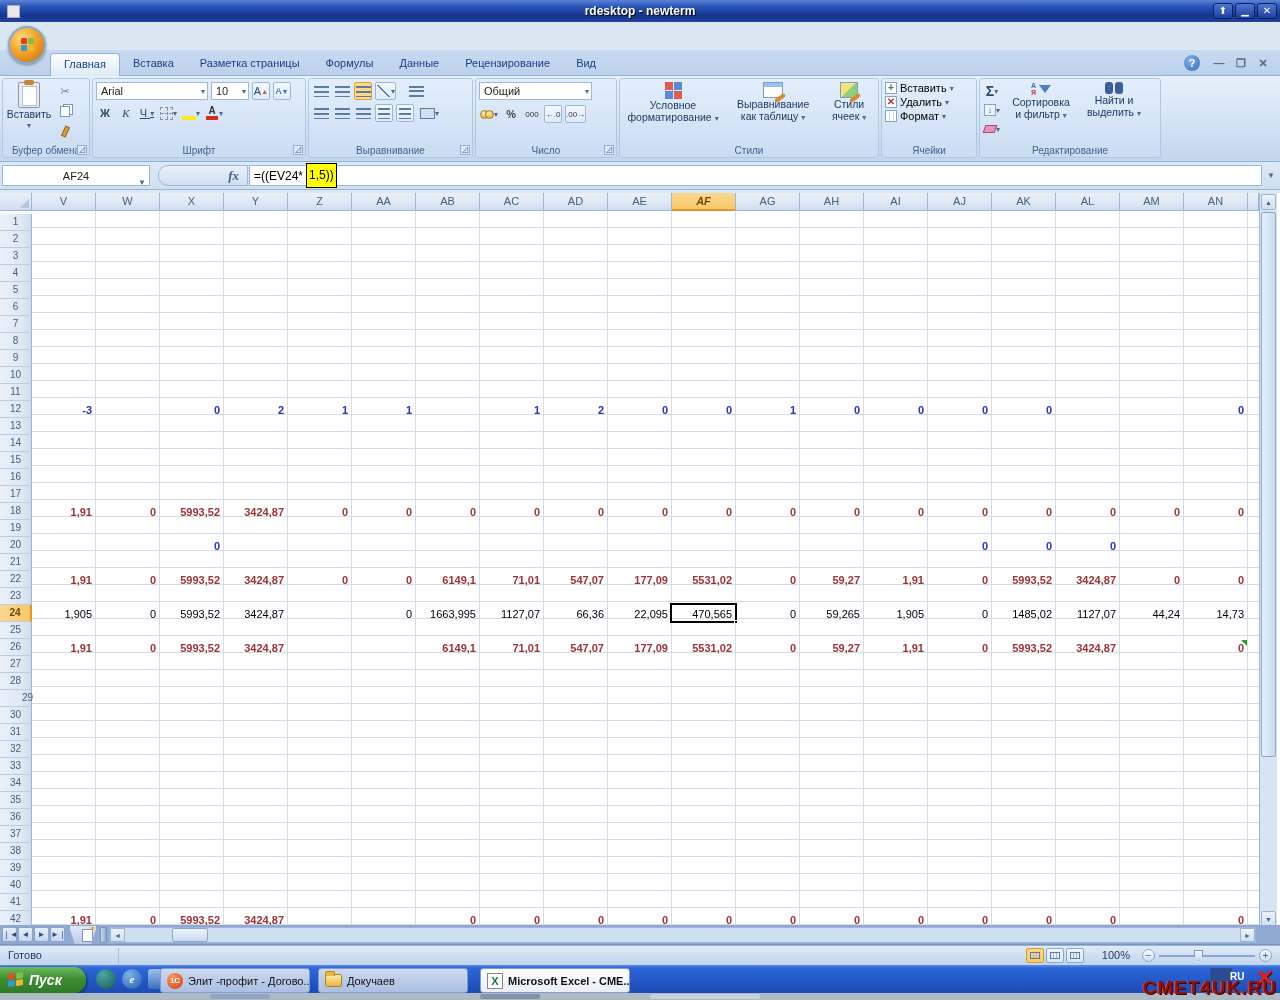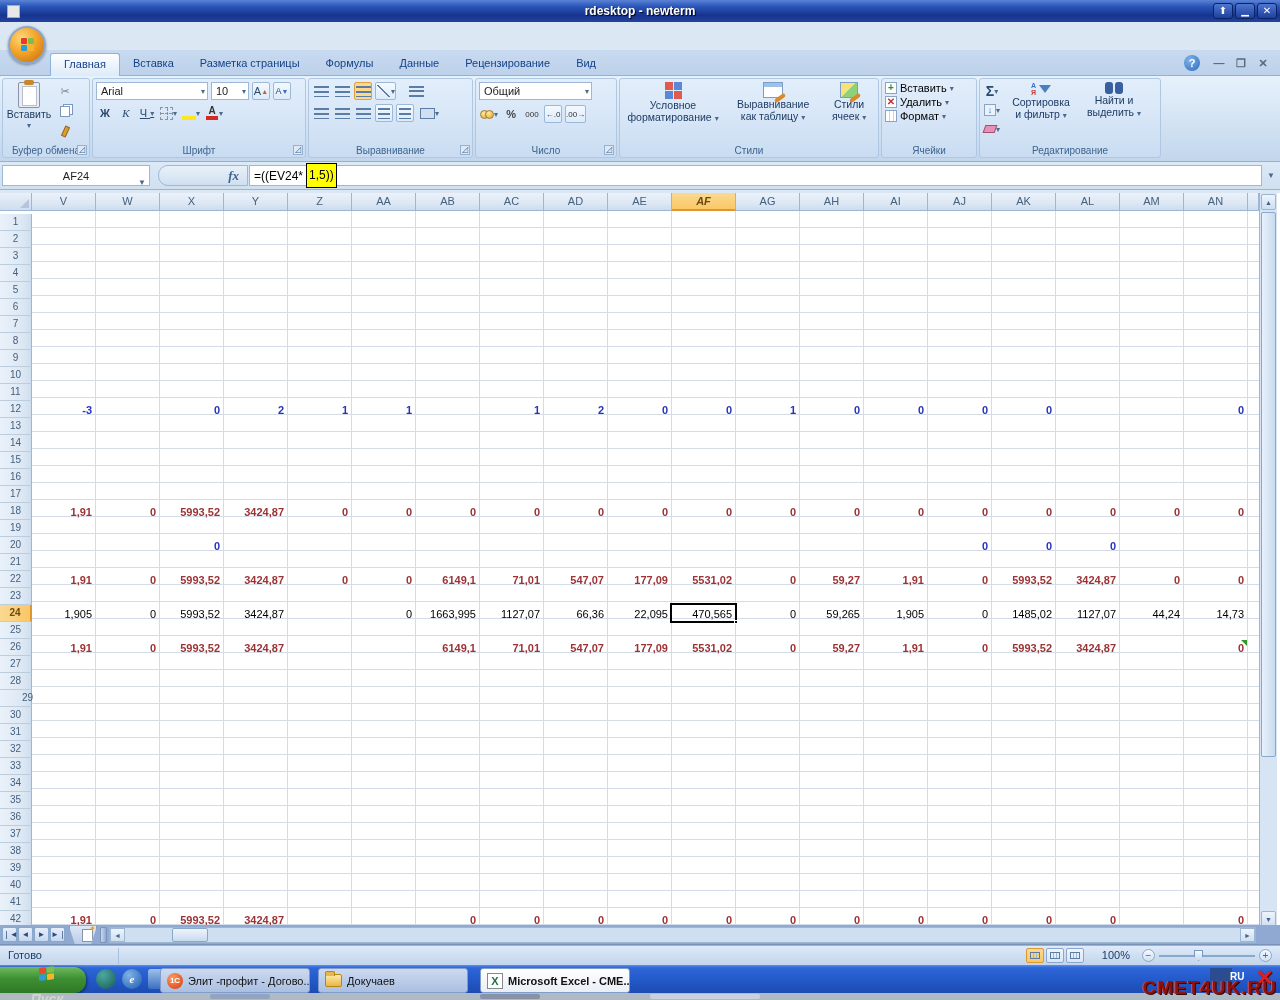--- a/index.html
+++ b/index.html
@@ -192,21 +192,21 @@
   .zminus{left:0;} .zplus{right:0;}
   .ztrack { position:absolute; left:17px; right:17px; top:6px; height:2px; background:#8aa8cc; }
   .zthumb { position:absolute; left:52px; top:1px; width:9px; height:11px; background:linear-gradient(180deg,#f4f9ff,#c8dbef);
     border:1px solid #7a98c0; clip-path:polygon(0 0,100% 0,100% 60%,50% 100%,0 60%); }
 
   
   .taskbar { position:absolute; left:0; top:965px; width:1280px; height:35px;
     background:linear-gradient(180deg,#5a8ef0 0%,#2f66d8 8%,#2258c8 45%,#1c48ac 88%,#1a3f98 100%); }
   .startbtn { position:absolute; left:0; top:2px; width:86px; height:26px; border-radius:0 12px 12px 0;
     background:linear-gradient(180deg,#6fba5f 0%,#3d8f33 45%,#2e7a26 100%); box-shadow:1px 1px 3px rgba(0,0,0,.5);
-    color:#fff; font-weight:bold; font-style:italic; font-size:14px; display:flex; align-items:center; gap:11px; padding-left:8px;flex-direction:column; }
+    color:#fff; font-weight:bold; font-style:italic; font-size:14px; display:flex; align-items:center; gap:5px; padding-left:8px; }
   .winflag { width:16px; height:14px; display:grid; grid-template-columns:7px 7px; grid-template-rows:6px 6px; gap:1px; transform:skewY(-6deg); }
   .winflag i { border-radius:1px; }
   .wf1{background:#e84b2a;} .wf2{background:#7bc143;} .wf3{background:#2f9bd8;} .wf4{background:#f7b32b;}
   .qlaunch { position:absolute; left:96px; top:4px; display:flex; gap:6px; }
   .qlicon { width:20px; height:20px; border-radius:3px; color:#fff; text-align:center; line-height:20px; font-weight:bold; }
   .ql1 { background:radial-gradient(circle at 35% 30%,#4ea8a0,#135a54); border-radius:50%; }
   .ql2 { background:radial-gradient(circle at 35% 30%,#7fb2e8,#1f5cb0); border-radius:50%; font-family:"Liberation Serif",serif; font-style:italic; }
   .ql3 { background:linear-gradient(180deg,#9cc2ea,#3a6fc0); }
   .qlsep { width:1px; height:22px; background:rgba(255,255,255,.35); margin:0 2px; }
   .taskbtn { position:absolute; top:3px; width:150px; height:25px; border-radius:3px;

